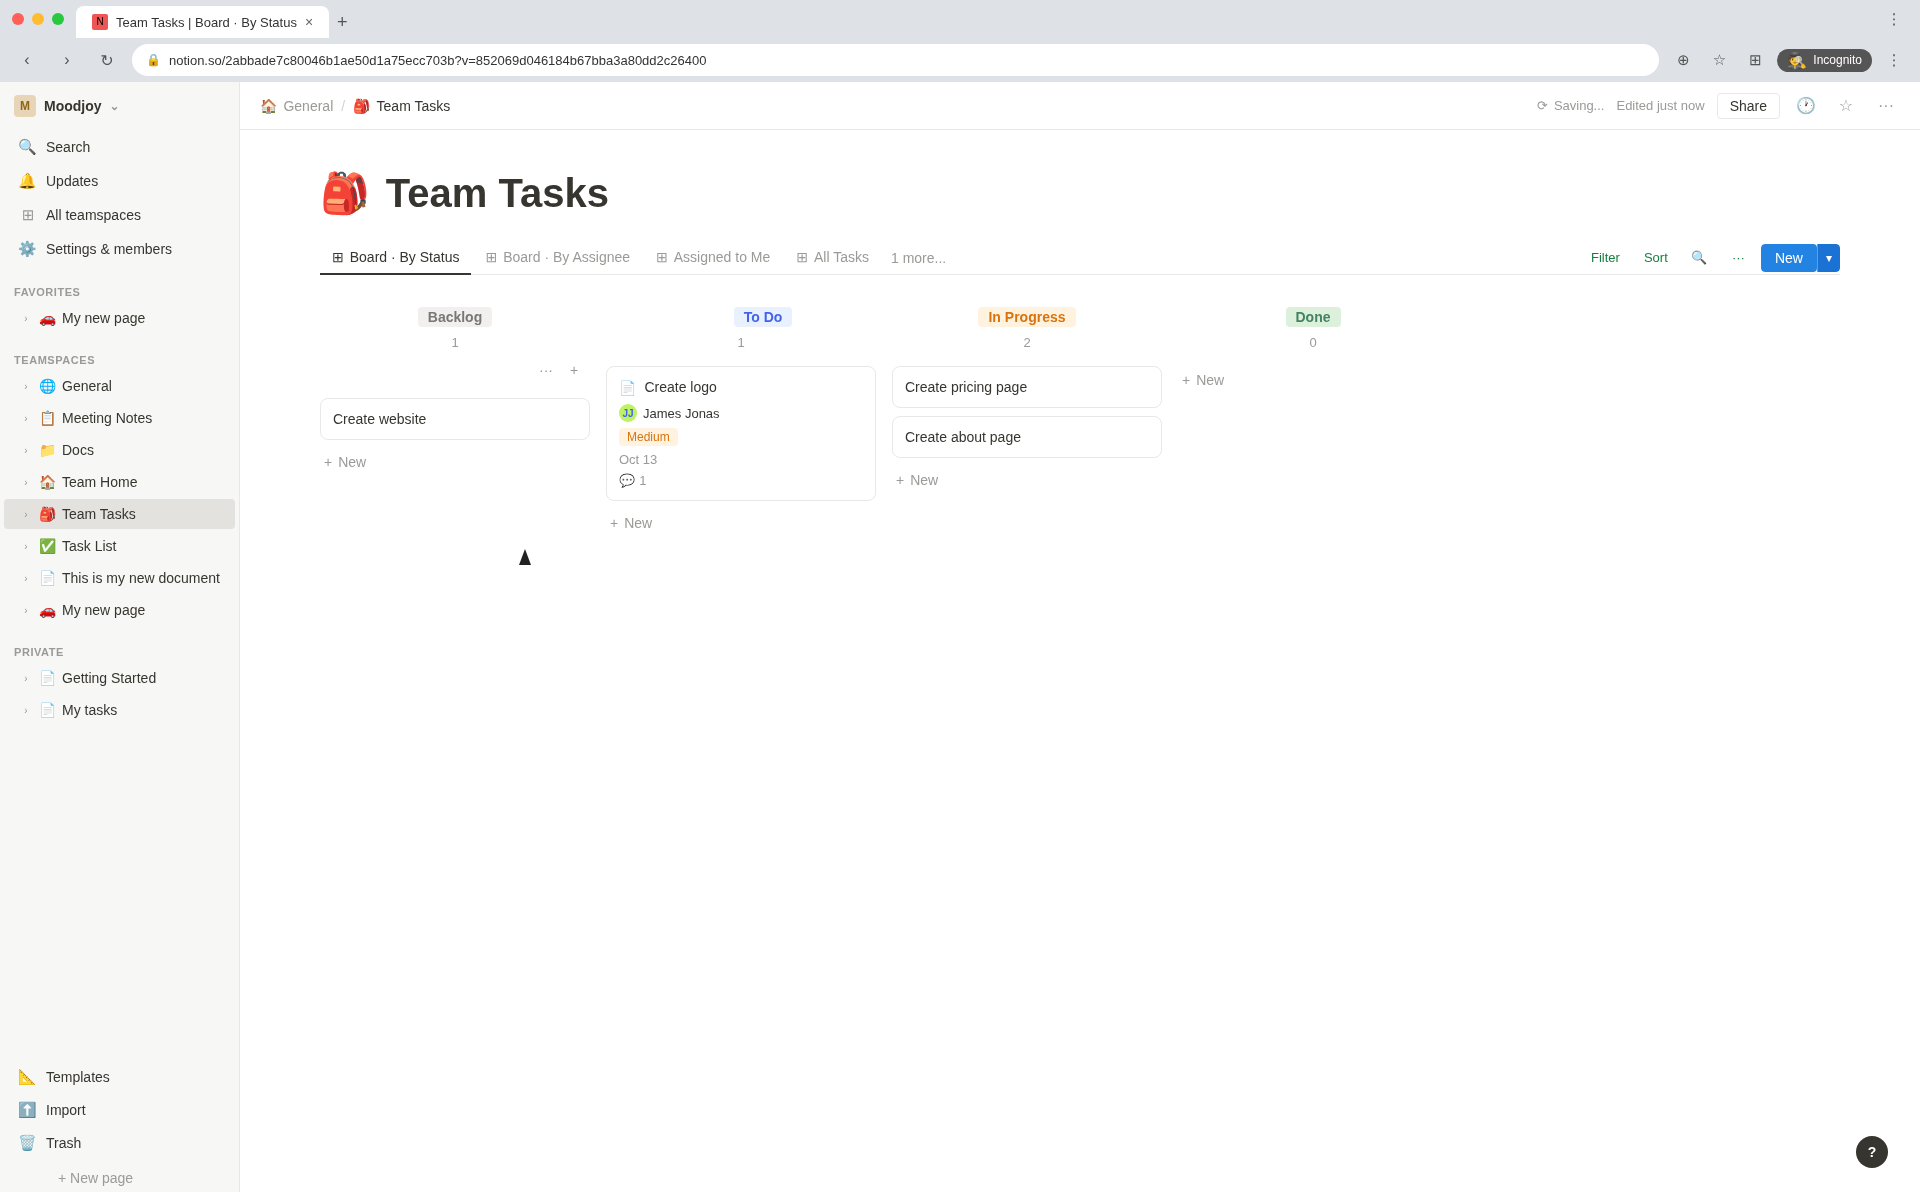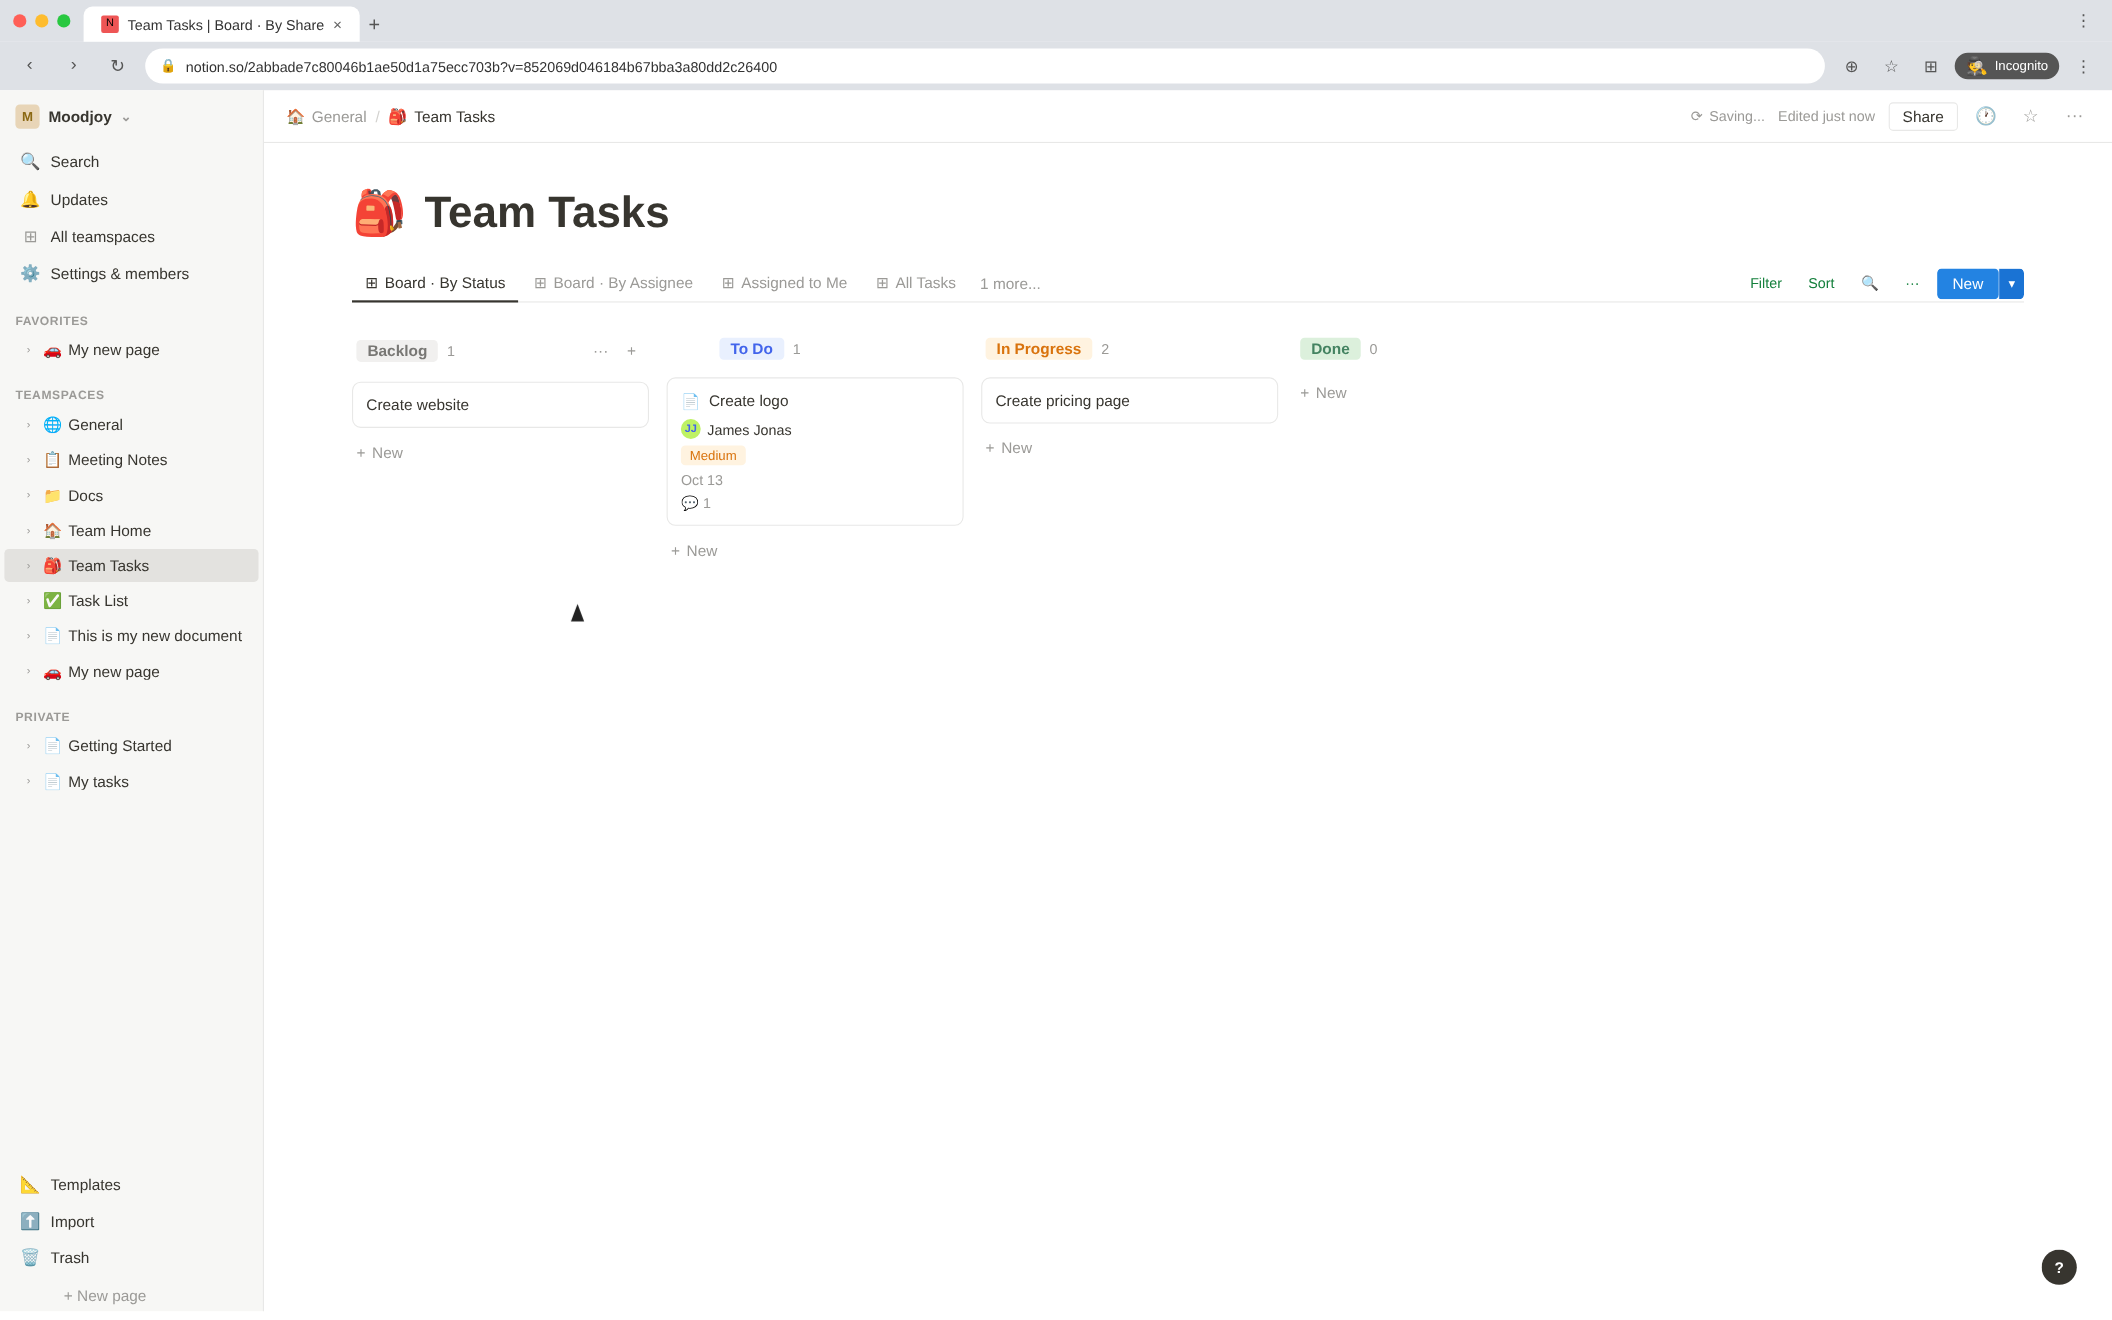--- a/index.html
+++ b/index.html
@@ -72,21 +72,21 @@
     .more-tabs { font-size: 14px; color: #9b9a97; cursor: pointer; padding: 8px 8px; }
     .tabs-right { margin-left: auto; display: flex; align-items: center; gap: 8px; }
     .tabs-btn { background: none; border: none; font-size: 13px; color: #15803d; cursor: pointer; padding: 4px 8px; border-radius: 4px; text-align: right; }
     .new-btn { background: #2383e2; color: #fff; border: none; border-radius: 4px; padding: 6px 14px; font-size: 14px; cursor: pointer; display: flex; align-items: center; gap: 4px; font-weight: 500; }
     .new-btn-caret { background: #1a73d4; border: none; border-left: 1px solid rgba(255,255,255,0.3); color: #fff; padding: 6px 8px; border-radius: 0 4px 4px 0; cursor: pointer; font-size: 12px; }
     .new-btn-wrapper { display: flex; border-radius: 4px; overflow: hidden; }
 
     
     .board-container { display: flex; gap: 16px; align-items: flex-start; overflow-x: auto; padding-bottom: 20px; }
     .board-column { width: 270px; flex-shrink: 0; }
-    .column-header { display: flex; align-items: center; gap: 8px; padding: 8px 4px; margin-bottom: 8px; }
+    .column-header { display: flex; align-items: center; gap: 8px; padding: 8px 4px; margin-bottom: 8px; flex-direction: column; }
     .column-count { font-size: 13px; color: #9b9a97; }
     .column-actions { margin-left: auto; display: flex; gap: 4px; }
     .col-action-btn { background: none; border: none; font-size: 14px; color: #9b9a97; cursor: pointer; width: 24px; height: 24px; display: flex; align-items: center; justify-content: center; border-radius: 4px; }
 
     .column-title-badge { display: inline-flex; align-items: center; padding: 2px 10px; border-radius: 4px; font-size: 14px; font-weight: 600; }
     .badge-backlog { background: #f1f0ef; color: #787774; }
     .badge-todo { background: #e9f0fe; color: #4264eb; margin-left: 44px; }
     .badge-inprogress { background: #fff3e0; color: #d9730d; }
     .badge-done { background: #dcf0dc; color: #448361; }
 
@@ -125,21 +125,21 @@
 
 <div class="browser-top">
   <div class="window-controls">
     <div class="wc wc-close"></div>
     <div class="wc wc-min"></div>
     <div class="wc wc-max"></div>
   </div>
   <div class="tab-bar">
     <div class="browser-tab">
       <span class="tab-favicon">N</span>
-      <span class="tab-title">Team Tasks | Board · By Share</span>
+      <span class="tab-title">Team Tasks | Board · By Status</span>
       <span class="tab-close">×</span>
     </div>
     <button class="tab-new-btn">+</button>
   </div>
   <div style="display:flex;align-items:center;gap:6px;padding:0 12px;">
     <button class="toolbar-icon-btn">⋮</button>
   </div>
 </div>
 
 <div style="background:#dee1e6; padding: 6px 12px; display:flex; align-items:center; gap:10px;">
@@ -395,20 +395,25 @@
         <div class="board-column">
           <div class="column-header">
             <span class="column-title-badge badge-inprogress">In Progress</span>
             <span class="column-count">2</span>
           </div>
           <div class="board-card">
             <div class="card-title">
               <span>Create pricing page</span>
             </div>
           </div>
+          <div class="board-card">
+            <div class="card-title">
+              <span>Create about page</span>
+            </div>
+          </div>
           <div class="add-new-btn">
             <span>+</span>
             <span>New</span>
           </div>
         </div>
 
         <div class="board-column">
           <div class="column-header">
             <span class="column-title-badge badge-done">Done</span>
             <span class="column-count">0</span>

